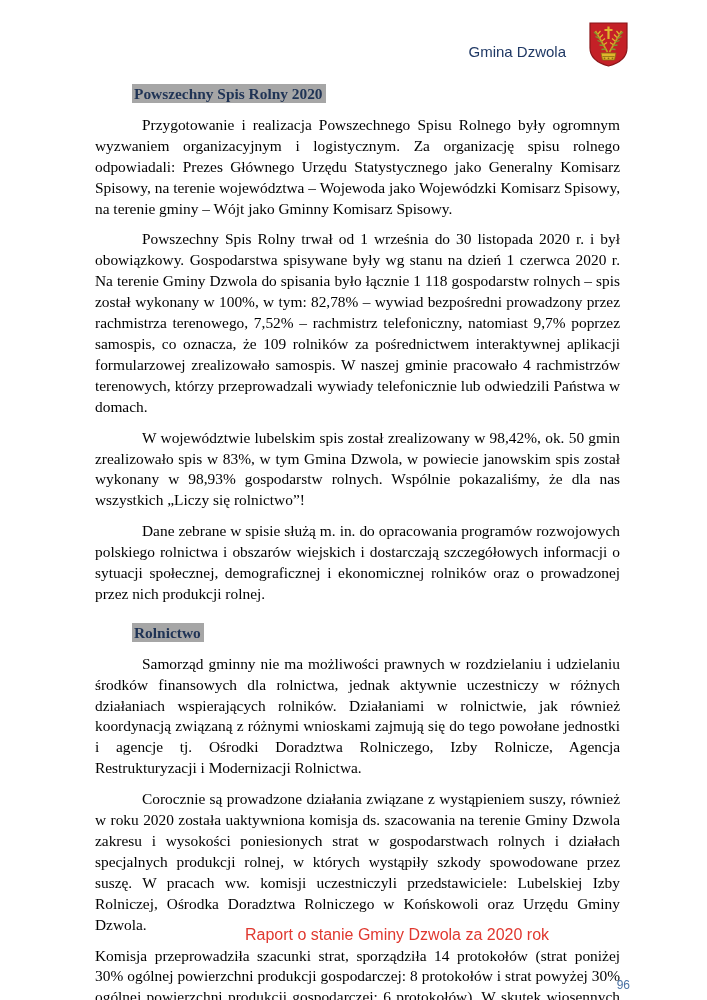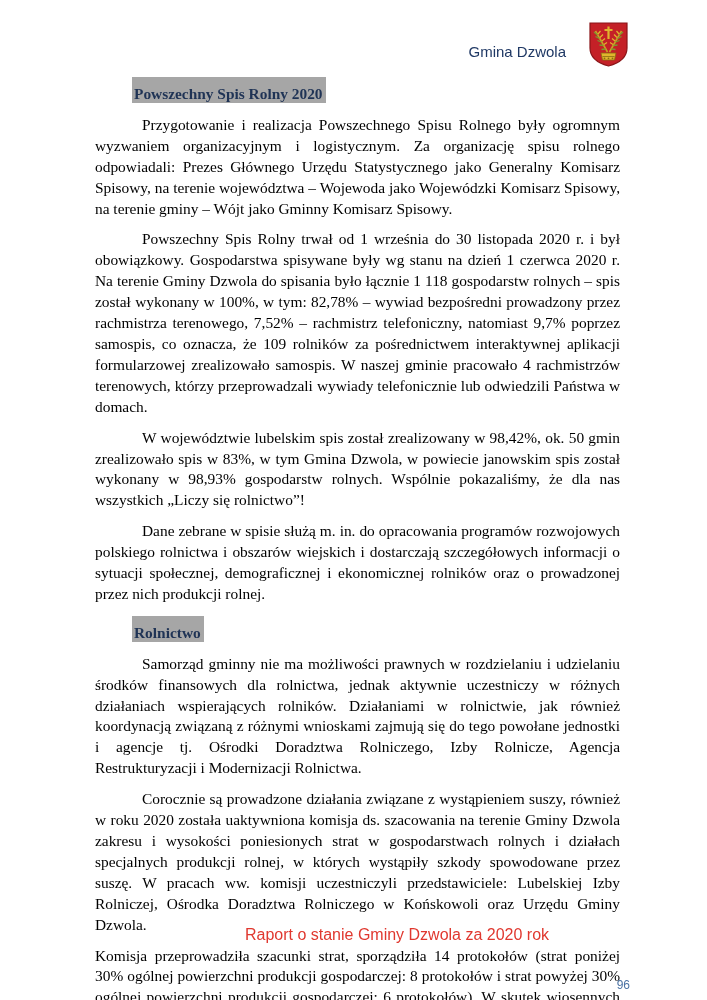--- a/index.html
+++ b/index.html
@@ -50,21 +50,21 @@
   .section-heading{
     margin:0;
     font-size:15.4px;
     line-height:20.9px;
     text-indent:47px;
     font-weight:bold;
   }
   .section-heading .hl{
     background:var(--heading-highlight);
     color:var(--heading-text);
-    padding:8px 3px 1px 2px;
+    padding:1px 3px 1px 2px;
   }
   .section-heading.second{margin-top:18px;}
   .footer-title{
     position:absolute;
     left:87px;top:926px;width:620px;
     text-align:center;
     font-family:"Liberation Sans", sans-serif;
     font-size:16px;
     color:var(--footer-red);
     white-space:nowrap;

